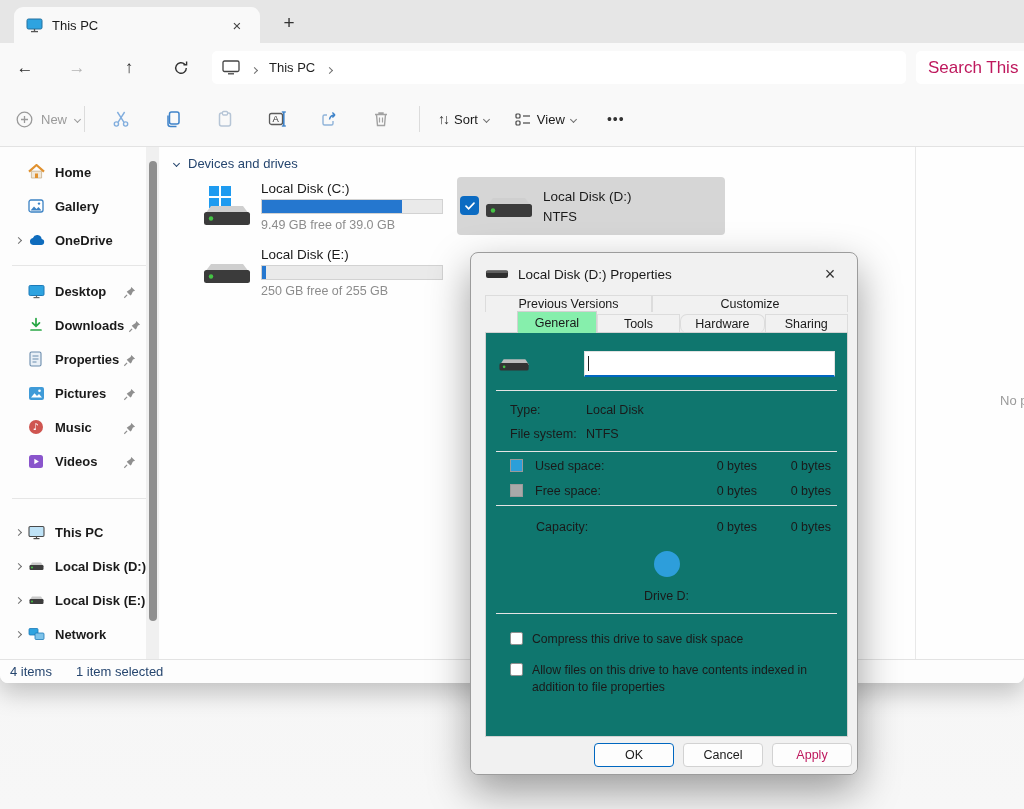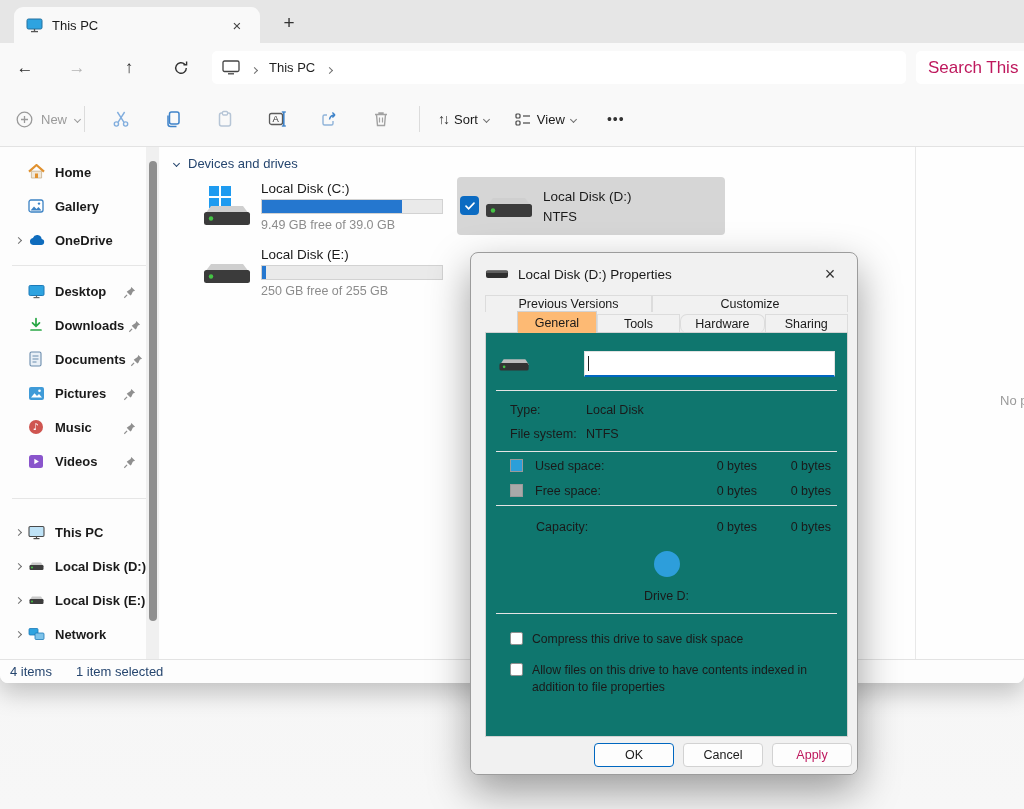--- a/index.html
+++ b/index.html
@@ -106,21 +106,21 @@
     justify-content:center; border-radius:4px; }
   .dlg-tabs { margin:0 9px 0 14px; }
   .tabs-row { display:flex; }
   .ptab { font-size:12.5px; display:flex; align-items:center; justify-content:center;
     background:#f1f1f1; border:1px solid #dcdcdc; border-bottom:none; color:#1a1a1a; }
   .tabs-row1 .ptab { height:17px; }
   .tabs-row1 .ptab.pv { width:168px; }
   .tabs-row1 .ptab.cu { width:197px; }
   .tabs-row2 { position:relative; }
   .tabs-row2 .ptab { height:19px; margin-top:2px; }
-  .tabs-row2 .ptab.active { height:22px; margin-top:-1px; background:#fdba74; position:relative; z-index:3;
+  .tabs-row2 .ptab.active { height:22px; margin-top:-1px; background:#86efac; position:relative; z-index:3;
     border-color:#d2d2d2;margin-left:32px; }
   .ptab.general { width:88px; } .ptab.tools { width:92px; } .ptab.hardware { width:93px;border-radius:7px; } .ptab.sharing { width:92px; }
   .dlg-page { margin:0 9px 0 14px; margin-top:-1px; height:405px; background:#0f766e;
     border:1px solid #d2d2d2; position:relative; z-index:1; padding:0 12px; font-size:12.5px; }
   .name-row { margin-top:18px; display:flex; align-items:center; }
   .dlg-drive-icon { width:34px; height:18px; }
   .name-input { margin-left:54px; width:266px; height:26px; background:#fff; border:1px solid #e2e2e2;
     border-bottom:2px solid #0067c0; display:flex; align-items:center; padding-left:3px; }
   .caret { width:1px; height:15px; background:#222; }
   .sep { border:0; border-top:1px solid #e4e4e4; margin:0 -2px; }
@@ -347,21 +347,21 @@
         </div>
 
         <div class="side-item">
           <span class="side-chevslot"></span>
           <span class="side-icon">
             <svg width="15" height="16" viewBox="0 0 15 16">
               <rect x="2" y="1" width="11" height="14" rx="1.5" fill="#e9f0f7" stroke="#6b8cad" stroke-width="1.1"></rect>
               <path d="M4.5 5h6M4.5 8h6M4.5 11h4" stroke="#6b8cad" stroke-width="1.1"></path>
             </svg>
           </span>
-          <span class="side-label">Documents</span>
+          <span class="side-label">Properties</span>
           <span class="side-pin">
             <svg width="13" height="13" viewBox="0 0 14 14">
                 <path d="M9 1l4 4-2.3.8L9 9.3l-1 1L4 6.3l1-1L8.2 3.3z" fill="#8f8f8f"></path>
                 <path d="M4.4 9.6L1.4 12.6" stroke="#8f8f8f" stroke-width="1.3"></path>
               </svg>
           </span>
         </div>
 
         <div class="side-item">
           <span class="side-chevslot"></span>

